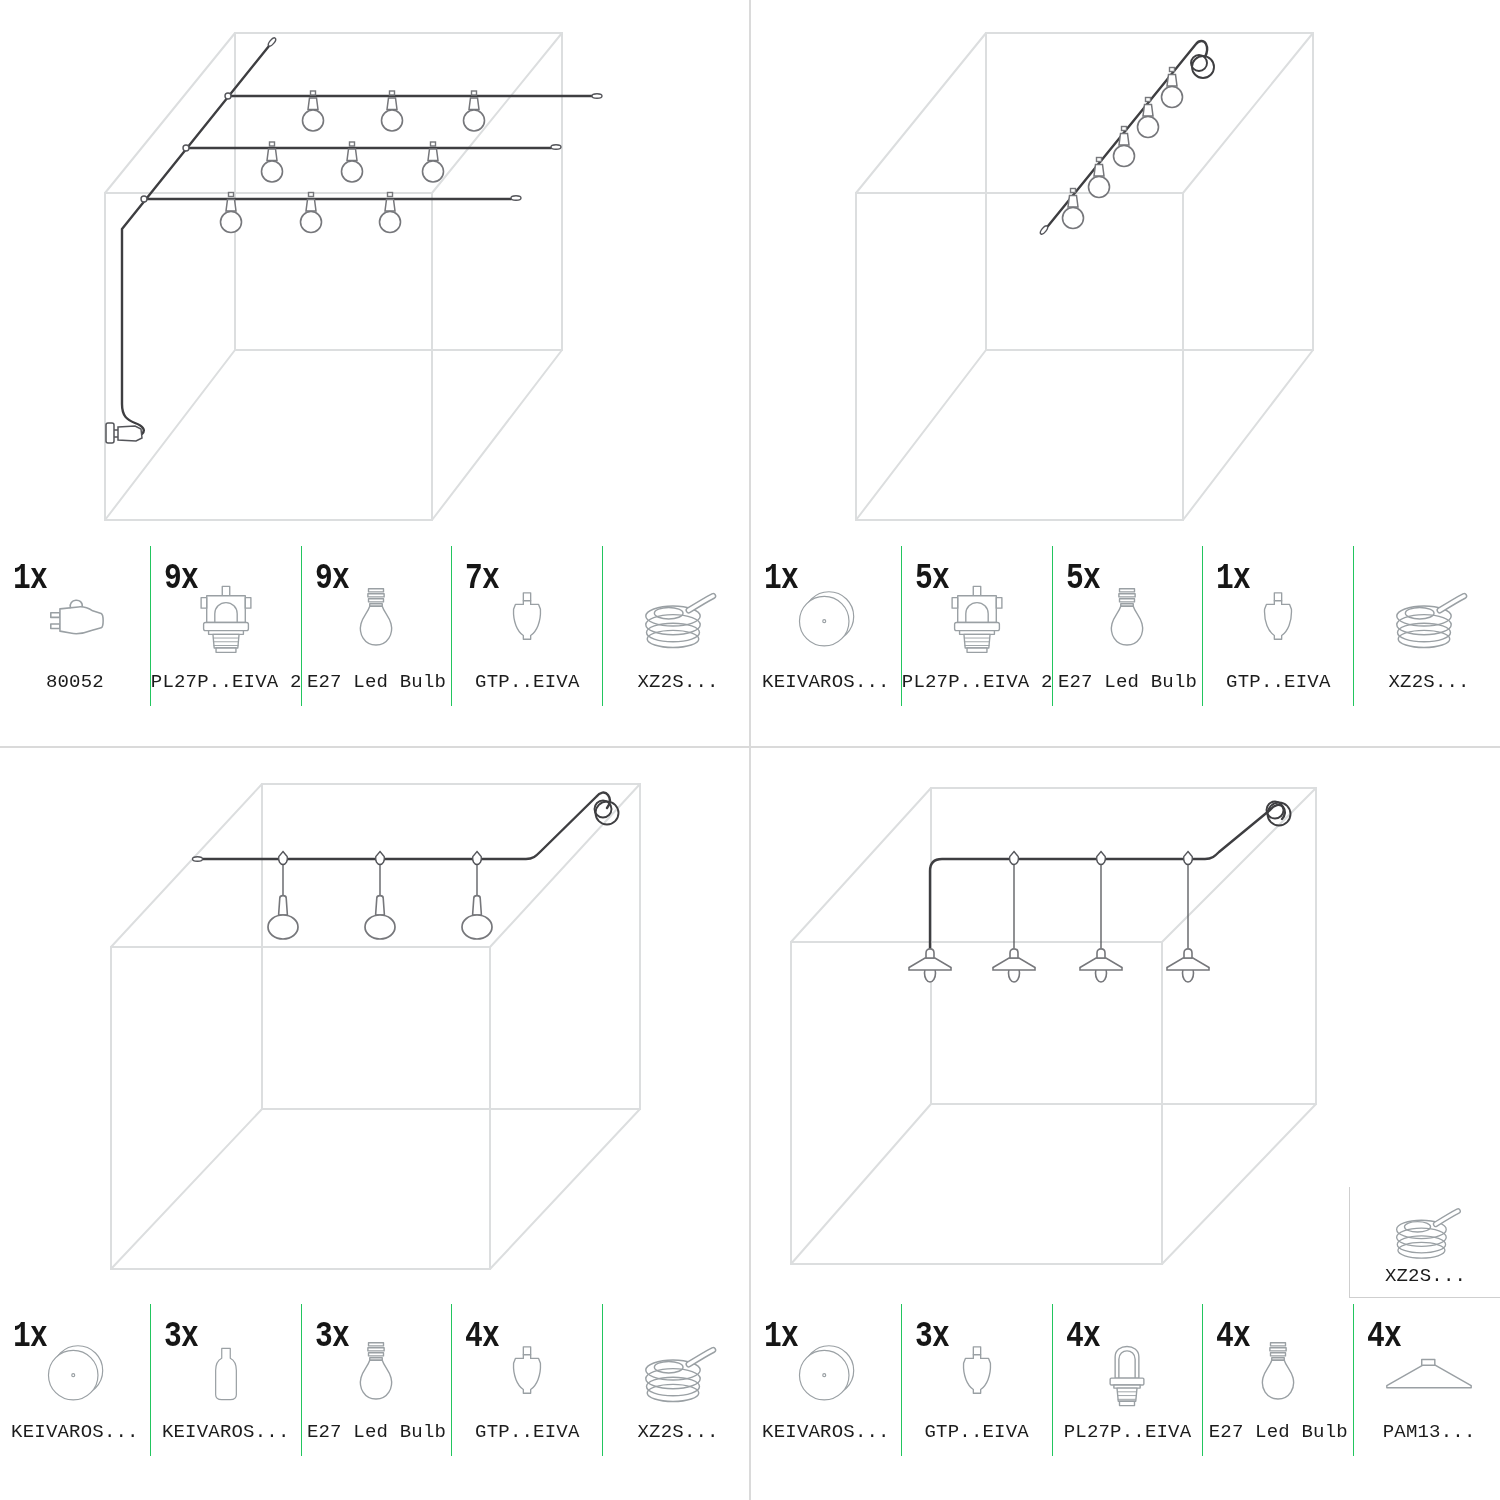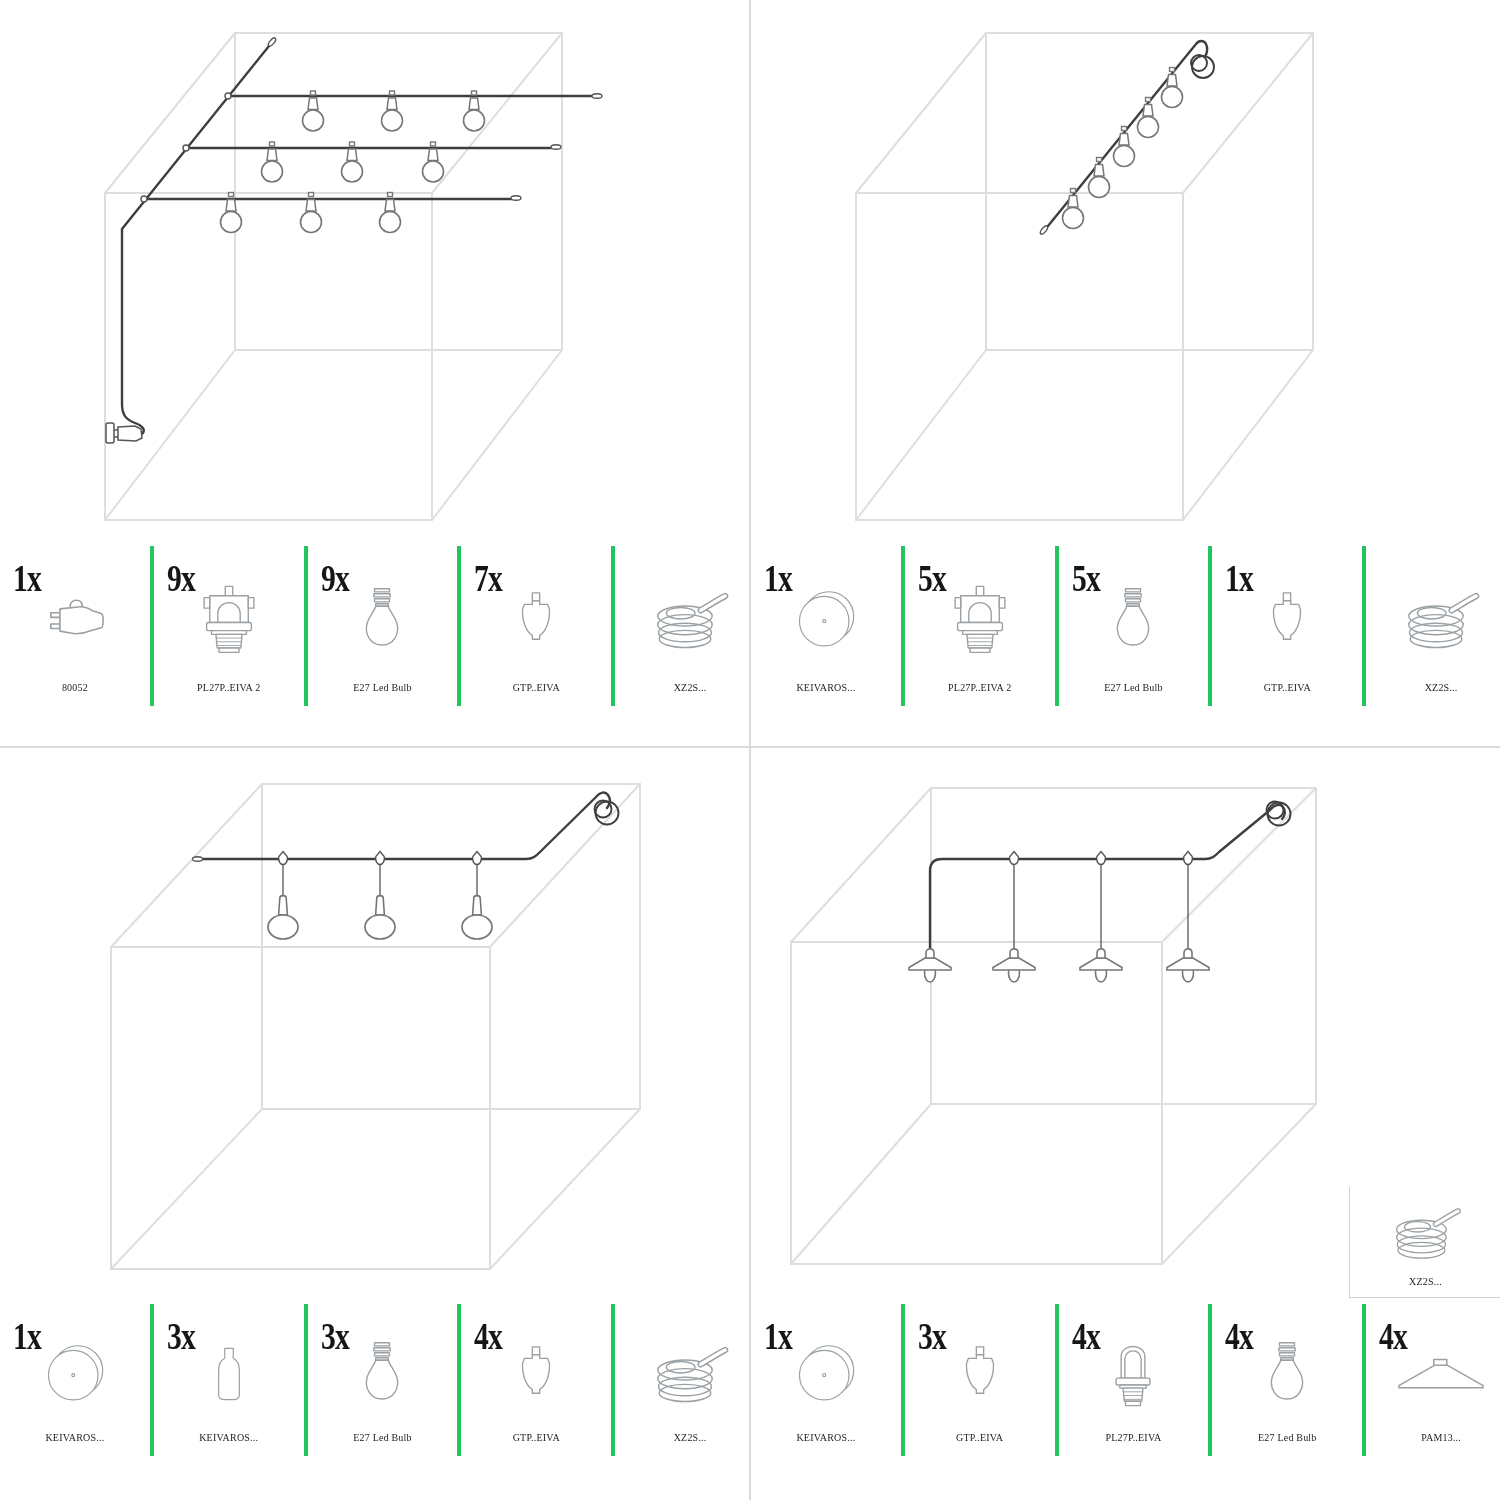--- a/index.html
+++ b/index.html
@@ -1,38 +1,38 @@
 <!DOCTYPE html>
 <html><head>
 <meta charset="utf-8">
 <style>
   html,body{margin:0;padding:0;background:#fff;}
   .page{position:relative;width:1500px;height:1500px;background:#fff;overflow:hidden;
-        font-family:Liberation Serif, serif;}
+        font-family:Liberation Mono, monospace;}
   .divider-v{position:absolute;left:749px;top:0;width:2px;height:1500px;background:#dadada;}
   .divider-h{position:absolute;left:0;top:746px;width:1500px;height:2px;background:#dadada;}
   .quad{position:absolute;width:749px;height:747px;}
   .q-tl{left:0;top:0}
   .q-tr{left:751px;top:0}
   .q-bl{left:0;top:748px;height:752px}
   .q-br{left:751px;top:748px;height:752px}
   .diagram{position:absolute;left:0;top:0;}
   .cube{stroke:#dcdedf;stroke-width:2;fill:none}
   .cable{stroke:#3e3e41;stroke-width:2.4;fill:none;stroke-linecap:round;stroke-linejoin:round}
   .thin{stroke:#55565a;stroke-width:1.3;fill:none}
   .rose{fill:none;stroke:#3e3e41;stroke-width:1.9}
   .parts-row{position:absolute;left:0;width:749px;display:flex;}
   .row-top{top:546px;height:160px}
   .row-bottom{top:556px;height:152px}
   .cell{position:relative;width:149.8px;flex:0 0 auto;}
-  .cell + .cell{border-left:4px solid #22c55e;}
+  .cell + .cell{border-left:1px solid #22c55e;}
   .qty{position:absolute;top:14px;left:13px;font-size:37px;font-weight:700;color:#161616;
        letter-spacing:-1px;transform:scaleX(.8);transform-origin:left top;line-height:1;}
   .picon{position:absolute;left:50%;top:46%;transform:translate(-50%,-50%);}
-  .code{position:absolute;bottom:13px;left:0;width:100%;text-align:center;font-size:10px;
+  .code{position:absolute;bottom:13px;left:0;width:100%;text-align:center;font-size:19px;
         color:#1c1c1c;letter-spacing:.2px;white-space:nowrap;}
   .extra-cell{position:absolute;left:598px;top:439px;width:151px;height:110px;
               border-left:1px solid #cfcfcf;border-bottom:1px solid #cfcfcf;background:#fff;}
   .extra-cell .picon{top:42%}
   .extra-cell .code{bottom:10px}
   .defs-hidden{position:absolute;width:0;height:0;overflow:hidden}
 </style>
 </head>
 <body>
 

